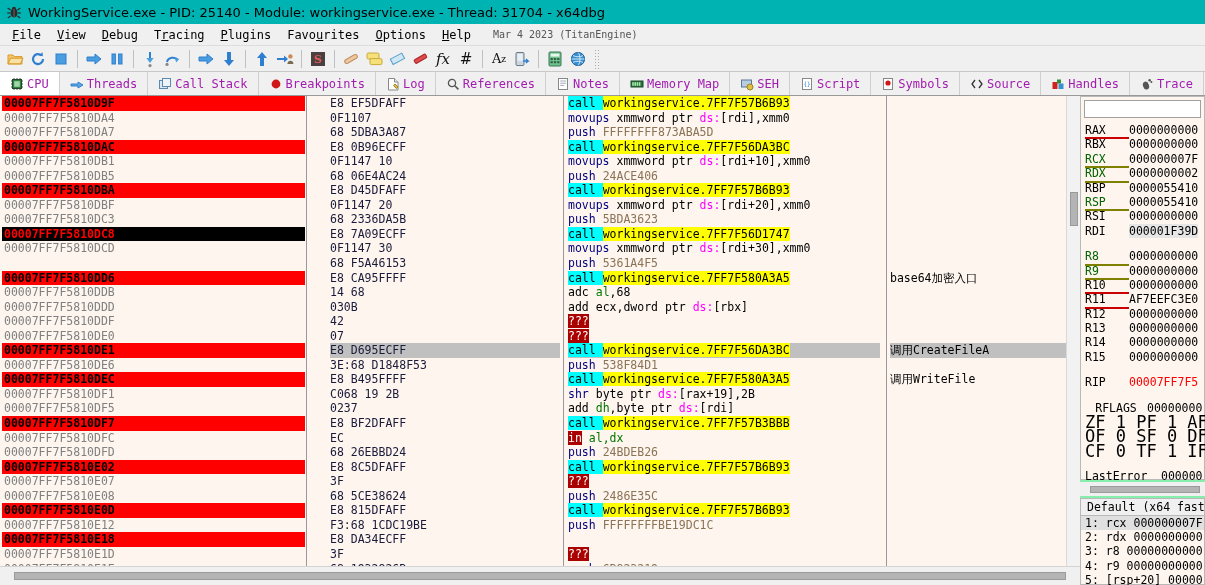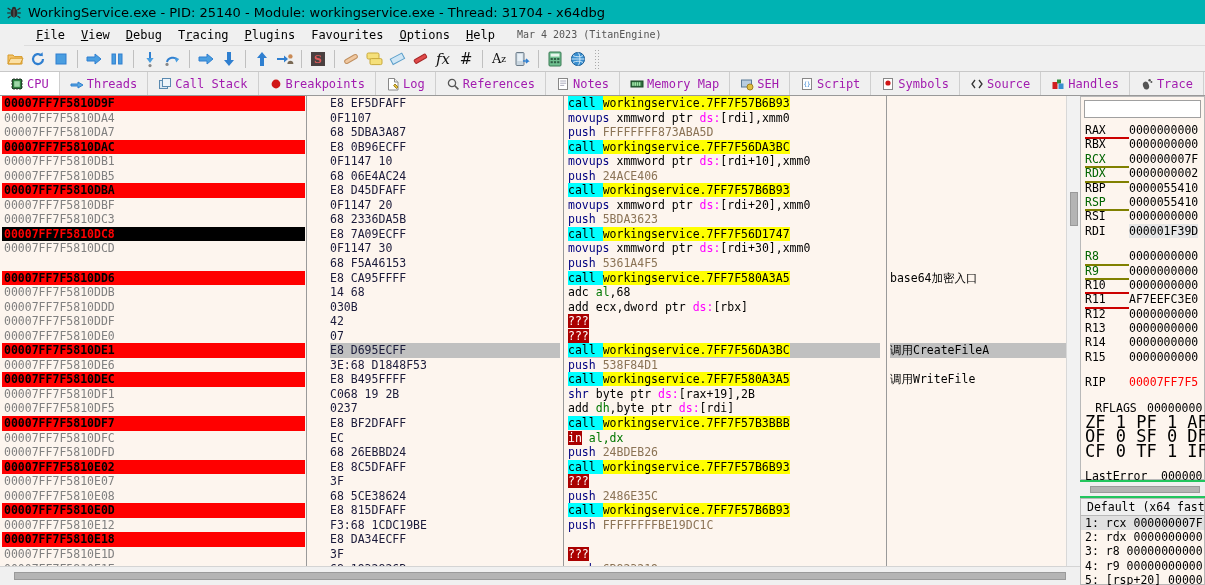--- a/index.html
+++ b/index.html
@@ -19,21 +19,21 @@
   }
   .titlebar .bug { width: 16px; height: 16px; position: relative; display:block; }
   .titlebar .ttl {
     font-family: "DejaVu Sans", sans-serif; font-size: 13px; color: #000;
     white-space: nowrap; letter-spacing: 0px;
   }
 
   
   .menubar {
     height: 22px; background: #f0f0f0; display: flex; align-items: center;
-    padding-left: 4px; border-bottom: 1px solid #ddd; margin-left: 24px;
+    padding-left: 4px; border-bottom: 1px solid #ddd;
   }
   .menuitem {
     font-family: "DejaVu Sans Mono", monospace; font-size: 12px; color: #000;
     padding: 2px 8px; white-space: nowrap; cursor: default;
   }
   .menuitem u { text-decoration: underline; }
   .buildinfo {
     font-family: "DejaVu Sans Mono", monospace; font-size: 10px;
     color: #555; margin-left: 14px; white-space: nowrap;
   }
@@ -66,21 +66,21 @@
     border-right: 1px solid #cfcfcf; white-space: nowrap; cursor: default;
     background: #f0f0f0;
   }
   .tab.active { background: #ffffff; }
   .tab .ic { width: 14px; height: 14px; display:block; }
 
   
   .main { position: absolute; left:0; top:96px; width: 1205px; height: 489px; display:flex; }
 
   .cpu-pane { position: relative; width: 1080px; height: 489px; background: #a3a3a3; padding-left: 47px; }
-  .reg-pane { position: relative; width: 125px; height: 489px; background: #22c55e; }
+  .reg-pane { position: relative; width: 125px; height: 489px; background: #86efac; }
 
   
   .disasm {
     position: absolute; left:0; top:0; width: 1080px; height: 470px; overflow: hidden;
     background: #fdf5ee;
   }
   .row {
     position: relative; height: 14.56px; line-height: 14.56px; white-space: nowrap;
     font-family: "DejaVu Sans Mono", monospace; font-size: 11.5px;
   }

